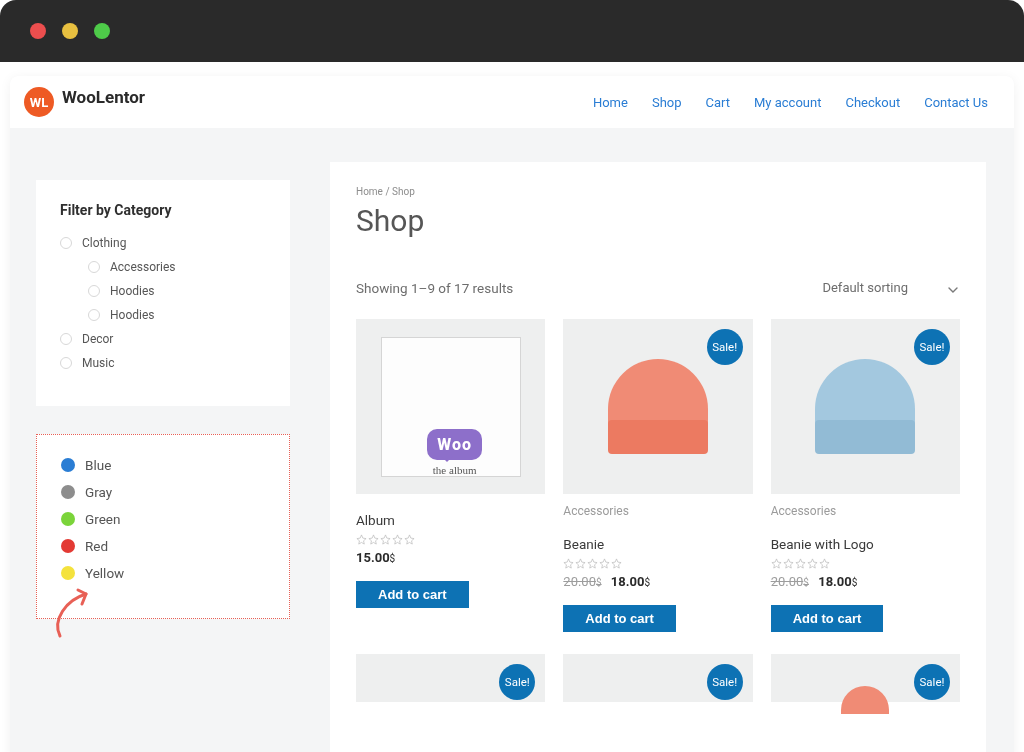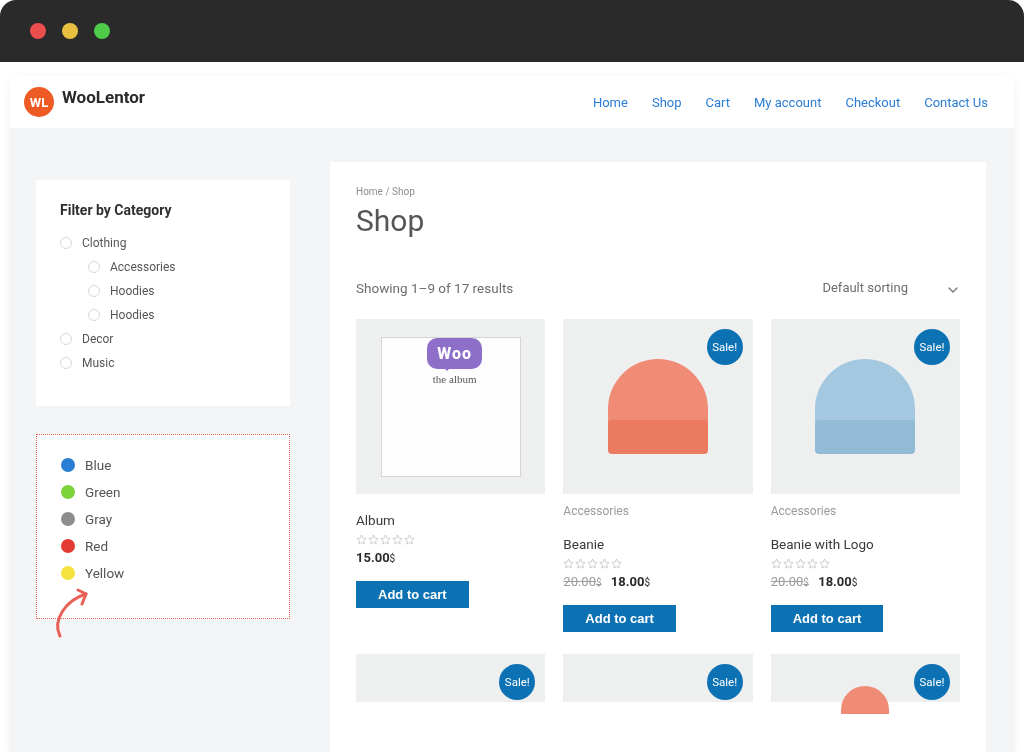--- a/index.html
+++ b/index.html
@@ -43,21 +43,21 @@
     .sale-badge { position: absolute; top: 10px; right: 10px; background: #0d72b4; color: #fff; font-size: 11.5px; width: 36px; height: 36px; border-radius: 50%; display: flex; align-items: center; justify-content: center; }
     .prod-cat { color: #9b9b9b; font-size: 12px; margin-top: 10px; }
     .prod-name { color: #3a3a3a; font-size: 13.5px; margin-top: 18px; }
     .stars { display: flex; gap: 1px; margin-top: 6px; }
     .star { width: 11px; height: 11px; }
     .price-row { margin-top: 5px; font-size: 13px; font-weight: 700; color: #2a2a2a; }
     .old-price { text-decoration: line-through; color: #9d9d9d; font-weight: 400; margin-right: 6px; }
     .cur { font-size: 10px; font-weight: 400; }
     .btn { background: #0d72b4; color: #fff; border: none; font-weight: 700; font-size: 13px; padding: 6px 22px; margin-top: 16px; cursor: pointer; }
     
-    .woo-album { width: 140px; height: 140px; background: #fdfdfd; border: 1px solid #d5d5d5; display:flex; flex-direction:column; align-items:center; justify-content:flex-start; gap:4px;padding-left:8px; }
+    .woo-album { width: 140px; height: 140px; background: #fdfdfd; border: 1px solid #d5d5d5; display:flex; flex-direction:column; align-items:center; justify-content:flex-end; gap:4px;padding-left:8px; }
     .woo-bubble { background:#8d6fca; border-radius:10px; padding:6px 10px; color:#fff; font-weight:800; letter-spacing:1px; font-size:16px; position:relative; }
     .woo-bubble::after { content:''; position:absolute; bottom:-8px; left:14px; width:0; height:0; border:6px solid transparent; border-top-color:#8d6fca; }
     .woo-sub { font-family: cursive; font-size:11px; color:#555; }
     .beanie { width:100px; height:95px; border-radius:50px 50px 8px 8px; position:relative; }
     .beanie::after { content:''; position:absolute; bottom:0; left:0; right:0; height:34px; border-radius:4px; }
     .beanie.coral { background:#f08b75; }
     .beanie.coral::after { background:#ec7a61; }
     .beanie.coral .patch { position:absolute; bottom:8px; left:50%; transform:translateX(-50%); width:22px; height:18px; background:#f5a896; border:1px solid #c76a56; }
     .beanie.blue { background:#a3c8df; }
     .beanie.blue::after { background:#92bbd5; }
@@ -123,26 +123,26 @@
                 <span>Music</span>
               </div>
         </div>
 
         <div class="widget color-widget">
           <div class="color-row">
                 <span class="swatch" style="background:#2a7dd4"></span>
                 <span>Blue</span>
               </div>
           <div class="color-row">
+                <span class="swatch" style="background:#8d8d8d"></span>
+                <span>Gray</span>
+              </div>
+          <div class="color-row">
                 <span class="swatch" style="background:#7bd43a"></span>
                 <span>Green</span>
-              </div>
-          <div class="color-row">
-                <span class="swatch" style="background:#8d8d8d"></span>
-                <span>Gray</span>
               </div>
           <div class="color-row">
                 <span class="swatch" style="background:#e33a34"></span>
                 <span>Red</span>
               </div>
           <div class="color-row">
                 <span class="swatch" style="background:#f4e23d"></span>
                 <span>Yellow</span>
               </div>
         </div>

